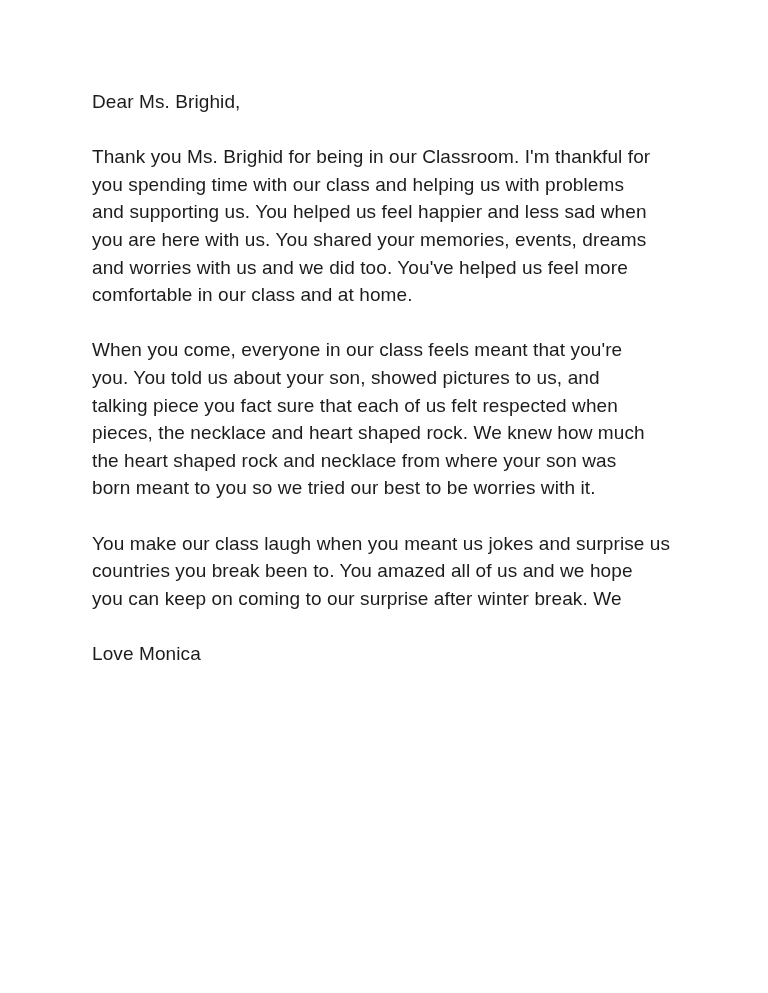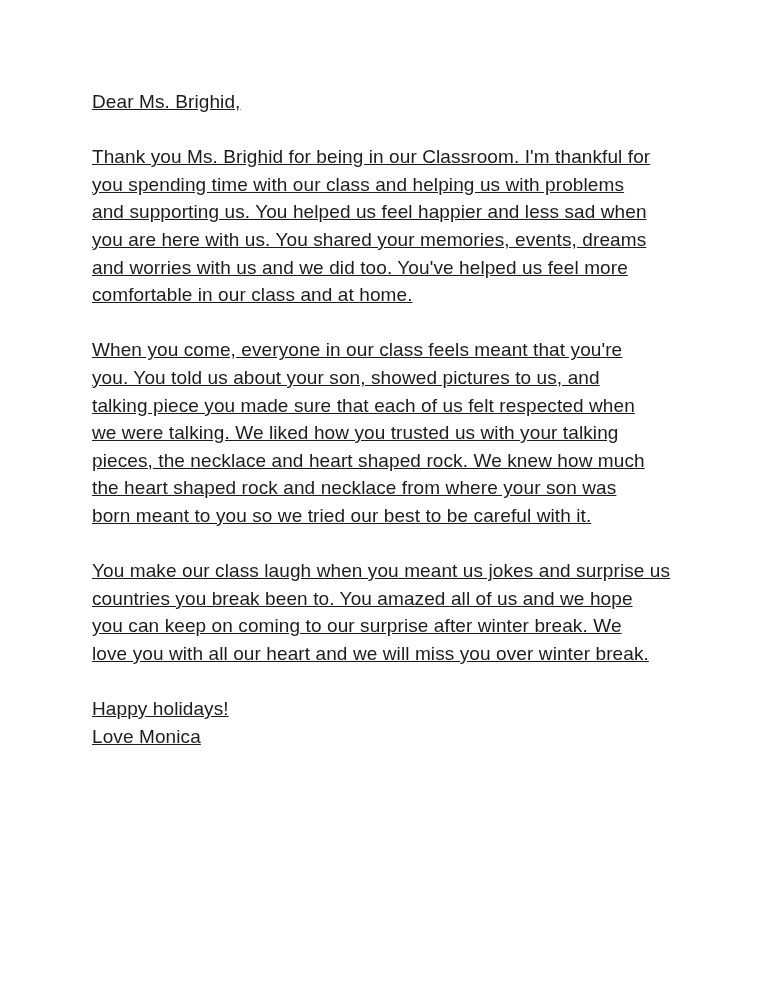--- a/index.html
+++ b/index.html
@@ -24,21 +24,20 @@
     left: 92px;
     top: 88px;
     width: 620px;
     color: #1c1c1c;
     font-size: 19px;
     line-height: 27.6px;
     letter-spacing: 0.1px;
   }
   .para {
     margin: 0 0 27.6px 0;
-    text-decoration: underline;
   }
   .para:last-child {
     margin-bottom: 0;
   }
   .line {
     white-space: pre;
     min-height: 27.6px;
   }
 </style>
 </head>
@@ -56,33 +55,30 @@
       <div class="line">you spending time with our class and helping us with problems</div>
       <div class="line">and supporting us. You helped us feel happier and less sad when</div>
       <div class="line">you are here with us. You shared your memories, events, dreams</div>
       <div class="line">and worries with us and we did too. You've helped us feel more</div>
       <div class="line">comfortable in our class and at home.</div>
     </div>
 
     <div class="para">
       <div class="line">When you come, everyone in our class feels meant that you're</div>
       <div class="line">you. You told us about your son, showed pictures to us, and</div>
-      <div class="line">talking piece you made sure that each of us felt respected when</div>
-      <div class="line">we were talking. We liked how you trusted us with your talking</div>
+      <div class="line">talking piece you fact sure that each of us felt respected when</div>
       <div class="line">pieces, the necklace and heart shaped rock. We knew how much</div>
       <div class="line">the heart shaped rock and necklace from where your son was</div>
-      <div class="line">born meant to you so we tried our best to be careful with it.</div>
+      <div class="line">born meant to you so we tried our best to be worries with it.</div>
     </div>
 
     <div class="para">
       <div class="line">You make our class laugh when you meant us jokes and surprise us</div>
       <div class="line">countries you break been to. You amazed all of us and we hope</div>
       <div class="line">you can keep on coming to our surprise after winter break. We</div>
-      <div class="line">love you with all our heart and we will miss you over winter break.</div>
     </div>
 
     <div class="para">
-      <div class="line">Happy holidays!</div>
       <div class="line">Love Monica</div>
     </div>
 
   </div>
 </div>
 
 </body></html>

